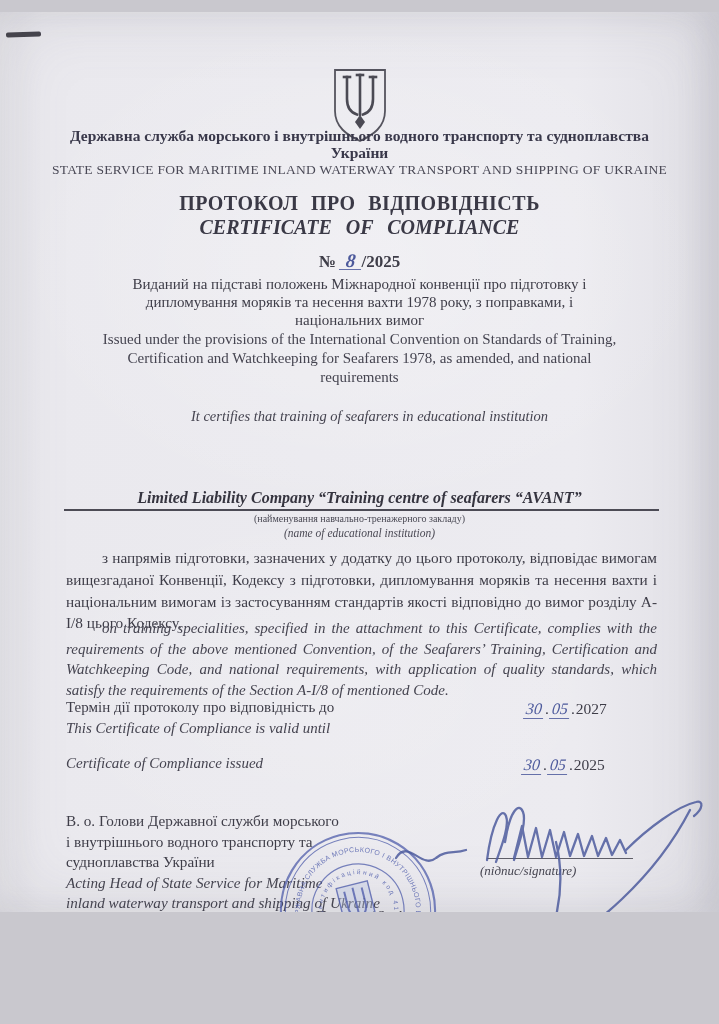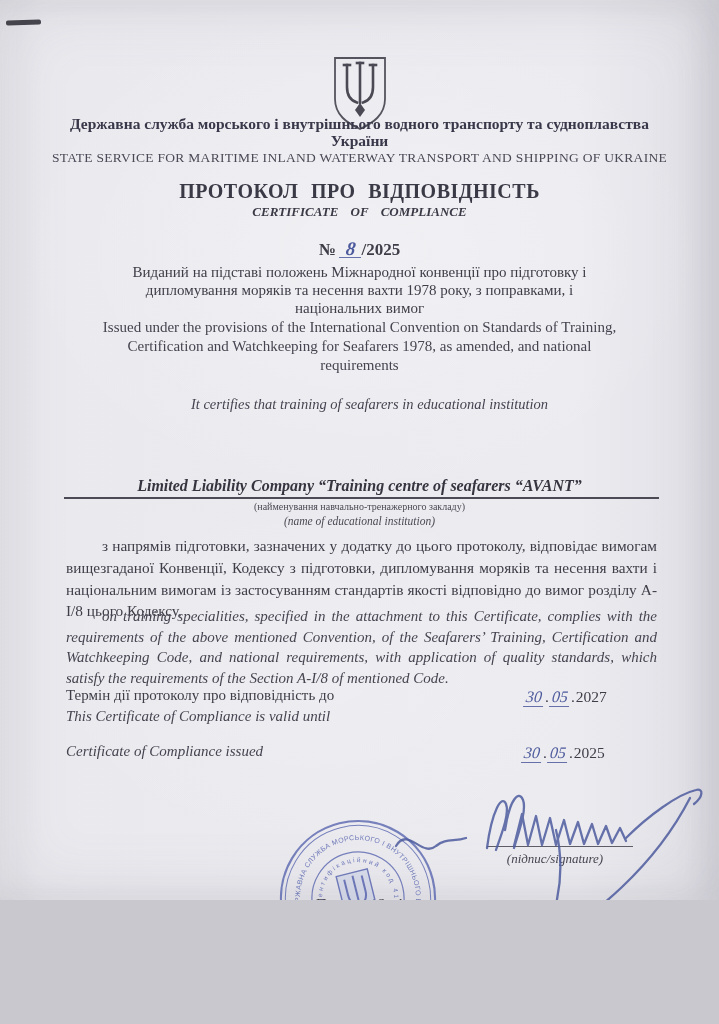--- a/index.html
+++ b/index.html
@@ -1,37 +1,37 @@
 <!DOCTYPE html>
 <html><head>
 <meta charset="utf-8">
 <style>
   html,body{margin:0;padding:0;background:#c9c8ce;}
   .page{
-    position:relative;width:719px;height:900px;margin:0 auto;overflow:hidden;
+    position:relative;width:719px;height:900px;margin:12px auto;overflow:hidden;
     background:
       radial-gradient(ellipse 70% 40% at 50% 28%, rgba(255,255,255,.28), transparent 70%),
       radial-gradient(ellipse 60% 30% at 45% 75%, rgba(255,255,255,.15), transparent 70%),
       linear-gradient(90deg,#e4e3e8 0%,#eae9ee 6%,#ecebf0 80%,#e1e0e6 100%),
       #e9e8ec;
     box-shadow: inset 0 0 70px rgba(118,116,132,.16), inset -16px 0 28px rgba(108,106,124,.12), inset 8px 0 18px rgba(255,255,255,.22);
     font-family:"Liberation Serif", serif;
     color:#3e3d48;
   }
   .abs{position:absolute;}
   .c{text-align:center;}
   .i{font-style:italic;}
   .dash{top:20px;left:6px;width:35px;height:5px;background:#45444c;border-radius:2px;transform:rotate(-2deg);}
   .emblem{top:55px;left:0;right:0;text-align:center;}
   .org{top:115px;left:30px;right:30px;}
   .org-l1{font-weight:bold;font-size:15.5px;line-height:17px;color:#39384a;}
   .org-l2{font-weight:bold;font-size:15.5px;line-height:17px;color:#39384a;}
   .org-l3{font-size:13.5px;line-height:16px;letter-spacing:.3px;margin-top:1px;color:#4a4956;}
   .title-uk{top:180px;left:0;right:0;font-weight:bold;font-size:20px;word-spacing:7px;letter-spacing:.5px;color:#3a3946;}
-  .title-en{top:204px;left:0;right:0;font-weight:bold;font-style:italic;font-size:13px;word-spacing:9px;color:#3a3946;}
+  .title-en{top:204px;left:0;right:0;font-weight:bold;font-style:italic;font-size:20px;word-spacing:9px;color:#3a3946;}
   .number{top:240px;left:0;right:0;font-weight:bold;font-size:17px;}
   .pen{color:#4d5a9c;}
   .pen-num{display:inline-block;font-style:italic;font-size:19px;line-height:16px;padding:0 6px;border-bottom:1.5px solid rgba(77,90,156,.85);transform:skewX(-7deg);}
   .issued-uk{top:263px;left:105px;right:105px;font-size:15px;line-height:18px;}
   .issued-en{top:318px;left:95px;right:95px;font-size:15px;line-height:19px;color:#454450;}
   .certifies-uk{top:377px;left:0;right:0;font-size:15px;}
   .certifies-en{top:396px;left:0;right:0;font-style:italic;font-size:14.5px;color:#454450;padding-left:20px;}
   .inst-uk{top:429px;left:84px;right:84px;font-weight:bold;font-size:17.5px;line-height:24px;color:#35343f;}
   .inst-en{top:477px;left:0;right:0;font-weight:bold;font-style:italic;font-size:16px;color:#35343f;}
   .inst-line{top:497px;left:64px;right:60px;height:0;border-top:2px solid #4c4b55;}
@@ -45,21 +45,21 @@
   .valid-date{top:688px;left:524px;font-size:15.5px;}
   .issued-label{top:741px;left:66px;}
   .issued-date{top:744px;left:522px;font-size:15.5px;}
   .pen-d{display:inline-block;font-style:italic;font-size:16px;padding:0 2px;border-bottom:1.4px solid rgba(77,90,156,.85);transform:skewX(-6deg);}
   .dot{padding:0 1px;color:#3e3d48;}
   .signatory{top:799px;left:66px;font-size:15.2px;line-height:20.6px;}
   .signatory .en{font-style:italic;color:#454450;}
   .seal-label{top:896px;left:316px;font-size:14.5px;z-index:2;color:#43424d;}
   .stamp{top:816px;left:276px;width:164px;height:164px;z-index:4;transform:rotate(-14deg);opacity:.88;}
   .sigline{top:846px;left:487px;width:146px;height:0;border-top:1.3px solid #5e5d67;z-index:3;}
-  .sigcap{top:851px;left:480px;width:150px;text-align:center;font-style:italic;font-size:13px;z-index:3;color:#454450;}
+  .sigcap{top:851px;left:480px;width:150px;font-style:italic;font-size:13px;z-index:3;color:#454450;}
   .signature{top:768px;left:256px;width:450px;height:250px;z-index:5;}
 </style>
 </head>
 <body>
 
 <div class="page">
 
   <div class="abs dash"></div>
 
   <div class="abs emblem">
@@ -112,20 +112,27 @@
     <span class="pen pen-d">30</span><span class="dot">.</span><span class="pen pen-d">05</span><span class="dot">.</span><span>2027</span>
   </div>
 
   <div class="abs issued-label row-label">
     <div class="en">Certificate of Compliance issued</div>
   </div>
   <div class="abs issued-date">
     <span class="pen pen-d">30</span><span class="dot">.</span><span class="pen pen-d">05</span><span class="dot">.</span><span>2025</span>
   </div>
 
+  <div class="abs signatory">
+    <div>В. о. Голови Державної служби морського</div>
+    <div>і внутрішнього водного транспорту та</div>
+    <div>судноплавства України</div>
+    <div class="en">Acting Head of State Service for Maritime</div>
+    <div class="en">inland waterway transport and shipping of Ukraine</div>
+  </div>
 
   <div class="abs seal-label">
     <span>Печатка</span><span class="i"> / </span><span class="i">Seal</span>
   </div>
 
   <div class="abs sigline"></div>
   <div class="abs sigcap">(підпис/signature)</div>
 
   <svg class="abs stamp" viewBox="0 0 164 164">
     <defs>

